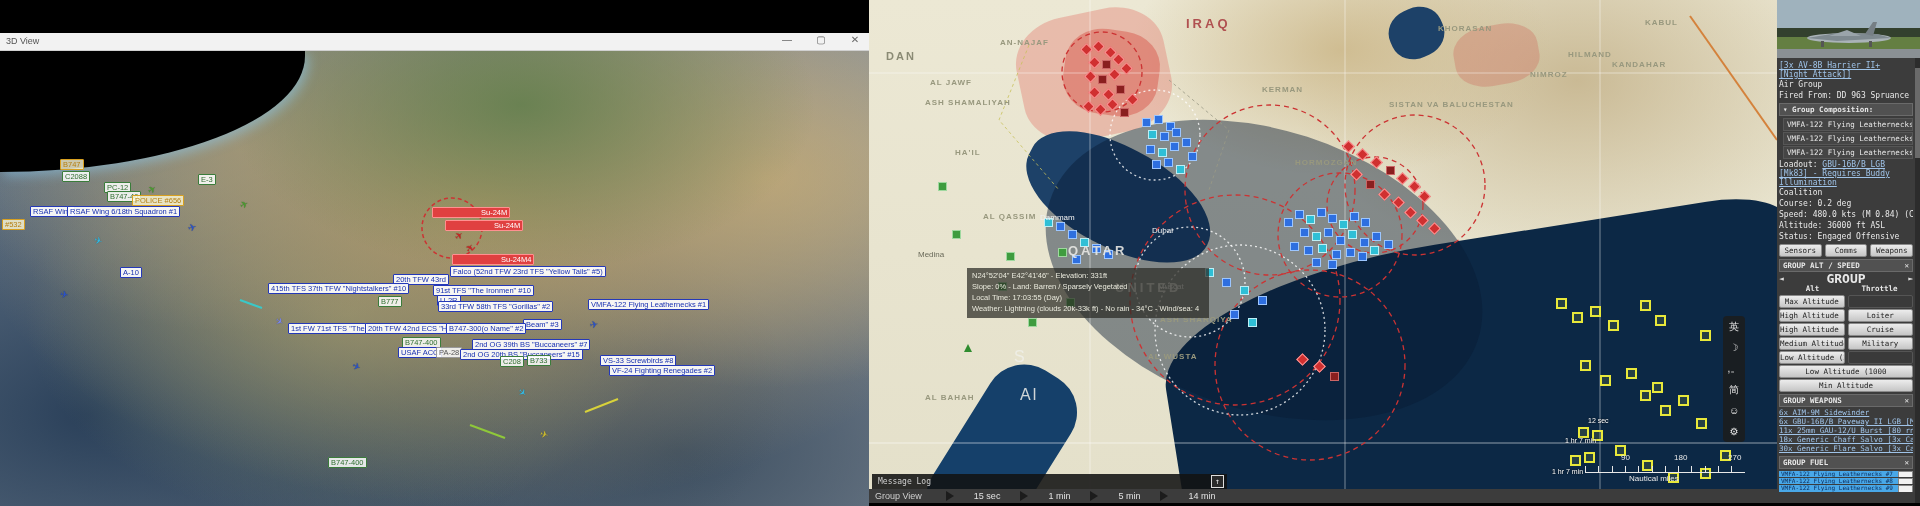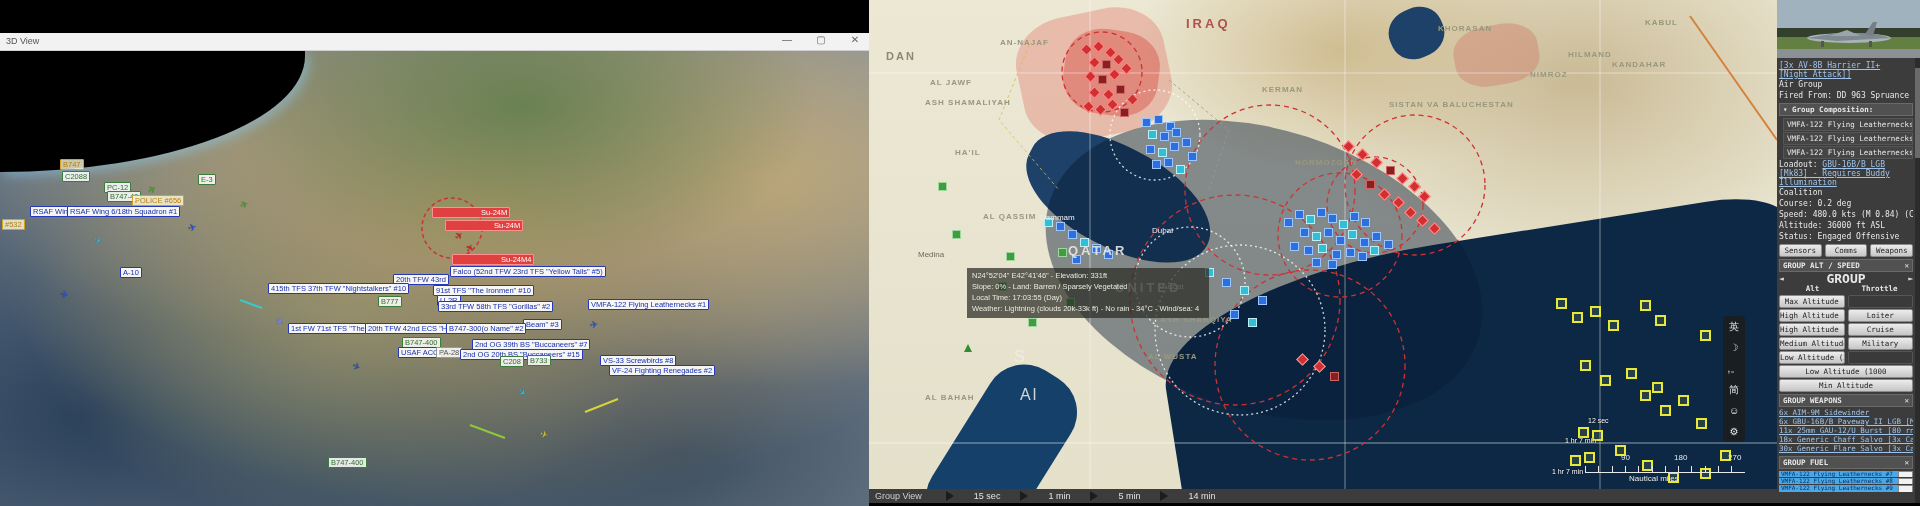--- a/index.html
+++ b/index.html
@@ -370,20 +370,24 @@
       <div class="tlabel" style="left: 696px; top: 437px;">1 hr 7 min</div>
       <div class="tlabel" style="left: 683px; top: 468px;">1 hr 7 min</div>
       <div class="tlabel" style="left: 719px; top: 417px;">12 sec</div>
     </div>
   <div id="tooltip">
       <div>N24°52'04" E42°41'46" - Elevation: 331ft</div>
       <div>Slope: 0% - Land: Barren / Sparsely Vegetated</div>
       <div>Local Time: 17:03:55 (Day)</div>
       <div>Weather: Lightning (clouds 20k-33k ft) - No rain - 34°C - Wind/sea: 4</div>
     </div>
+  <div id="msg-log">
+    <div class="ml-t">Message Log</div>
+    <div class="ml-i">↑</div>
+  </div>
   <div id="timebar">
     <span class="gv">Group View</span>
   <div class="tri"></div>
       <div class="opt">15 sec</div>
       <div class="tri"></div>
       <div class="opt">1 min</div>
       <div class="tri"></div>
       <div class="opt">5 min</div>
       <div class="tri"></div>
       <div class="opt">14 min</div>

